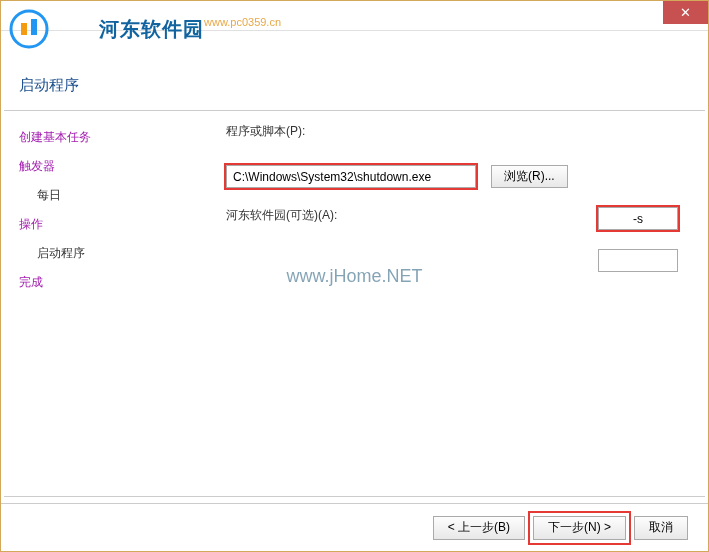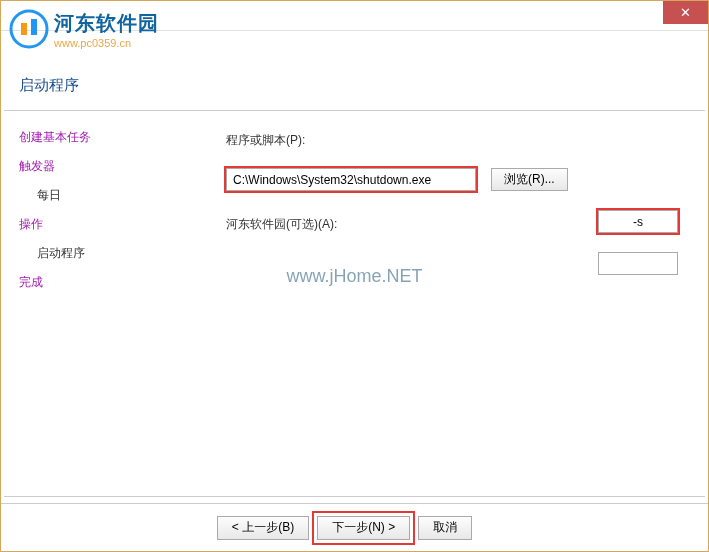--- a/index.html
+++ b/index.html
@@ -4,49 +4,49 @@
   <style>
     * { margin: 0; padding: 0; box-sizing: border-box; font-family: "Microsoft YaHei", "微软雅黑", sans-serif; }
     body { width: 709px; height: 552px; background: #fff; border: 1px solid #d4a85a; position: relative; }
     
     .titlebar { height: 30px; background: #fff; display: flex; align-items: center; justify-content: center; position: relative; border-bottom: 1px solid #e0e0e0; }
     .titlebar-text { font-size: 12px; color: #333; }
     .close-btn { position: absolute; right: 0; top: 0; width: 45px; height: 23px; background: #c75050; color: #fff; display: flex; align-items: center; justify-content: center; cursor: pointer; font-size: 13px; }
     
     .logo-area { position: absolute; left: 8px; top: 8px; display: flex; align-items: center; z-index: 10; }
     .logo-icon { width: 40px; height: 40px; margin-right: 5px; }
-    .logo-text { display: flex; flex-direction: column; }
+    .logo-text { display: flex; flex-direction: row; margin-left: 45px; }
     .logo-title { font-size: 20px; color: #11649f; font-weight: bold; letter-spacing: 1px; }
     .logo-sub { font-size: 11px; color: #e8a847; }
     
     .header-section { padding: 45px 18px 15px 18px; }
     .header-title { font-size: 15px; color: #1a4d8c; }
     
     .divider { height: 1px; background: #ccc; margin: 0 3px; }
     
     .content-area { display: flex; height: 385px; }
     
     .sidebar { width: 195px; padding: 12px 0 0 18px; }
     .sidebar-item { font-size: 12px; color: #a21caf; padding: 6px 0; }
     .sidebar-subitem { font-size: 12px; color: #333; padding: 6px 0 6px 18px; }
     
     .form-area { flex: 1; padding: 12px 20px 0 30px; }
-    .form-row { display: flex; align-items: flex-end; margin-bottom: 16px; height: 26px; }
+    .form-row { display: flex; align-items: flex-start; margin-bottom: 16px; height: 26px; }
     .form-label { font-size: 12px; color: #333; width: 120px; }
     .form-input { height: 23px; border: 1px solid #aaa; padding: 1px 6px; font-size: 12px; background: #fff; }
     .input-program { width: 250px; }
     .input-args { width: 80px; text-align: center; }
     .input-start { width: 80px; }
     .red-box { outline: 2px solid #e53935; }
     .browse-btn { height: 23px; border: 1px solid #aaa; background: linear-gradient(#fdfdfd, #e8e8e8); font-size: 12px; padding: 0 12px; margin-left: 15px; cursor: pointer; }
     .spacer-right { margin-left: auto; margin-right: 10px; }
     
     .watermark { position: absolute; left: 50%; top: 50%; transform: translate(-50%, -50%); font-size: 18px; color: #0c4a6e; opacity: 0.5; pointer-events: none; }
     
-    .footer { position: absolute; bottom: 0; left: 0; right: 0; height: 48px; border-top: 1px solid #ccc; display: flex; align-items: center; justify-content: center; padding-right: 20px; gap: 8px; }
+    .footer { position: absolute; bottom: 0; left: 0; right: 0; height: 48px; border-top: 1px solid #ccc; display: flex; align-items: center; justify-content: flex-end; padding-right: 20px; gap: 8px; }
     .footer-btn { height: 24px; border: 1px solid #aaa; background: linear-gradient(#fdfdfd, #e8e8e8); font-size: 12px; padding: 0 14px; cursor: pointer; }
     .footer-btn.primary { outline: 2px solid #e53935; outline-offset: 3px; }
   </style>
 </head>
 <body>
 
 <div class="titlebar">
   <div class="close-btn">
     <span>✕</span>
   </div>

